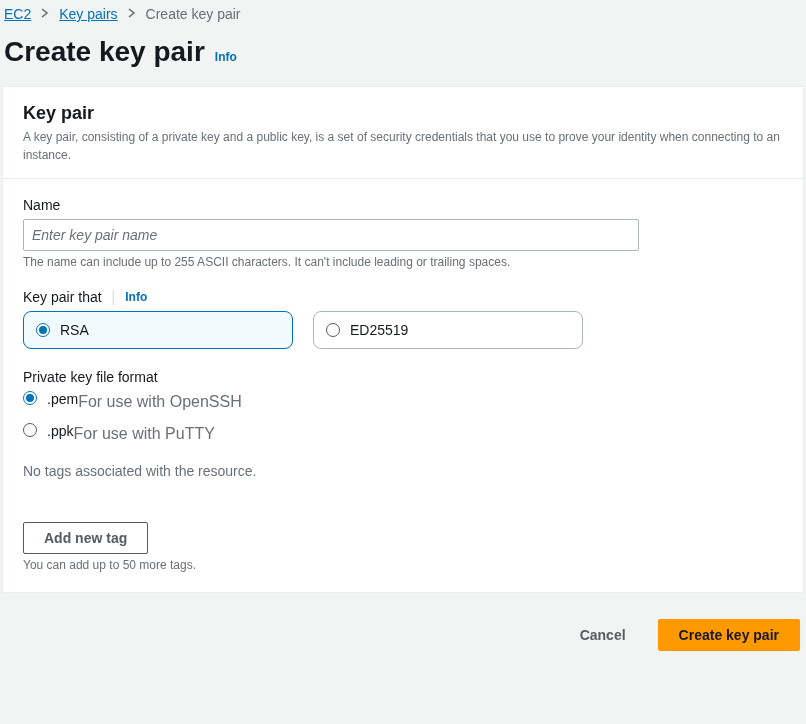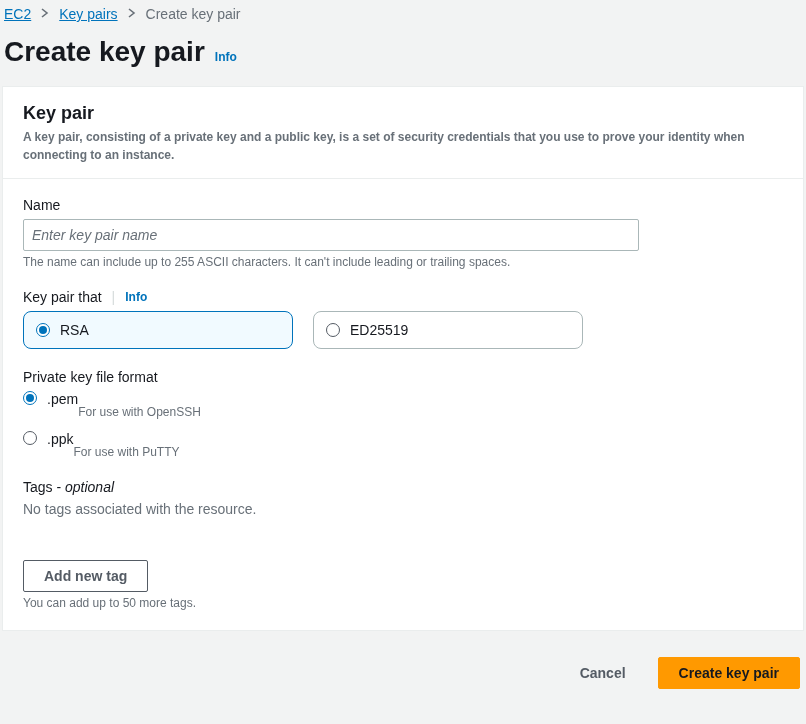--- a/index.html
+++ b/index.html
@@ -60,21 +60,20 @@
   }
   .card-header h2 {
     font-size: 18px;
     font-weight: 700;
     margin-bottom: 4px;
   }
   .card-header .desc {
     color: #687078;
     font-size: 12px;
     line-height: 1.5;
-    font-weight: bold;
   }
   .card-body {
     padding: 18px 20px 20px 20px;
   }
   .field { margin-bottom: 20px; }
   .field-label {
     font-size: 14px;
     font-weight: 400;
     color: #16191f;
     margin-bottom: 6px;
@@ -143,21 +142,21 @@
   }
   .radio-row {
     display: flex;
     align-items: flex-start;
     gap: 10px;
     margin-bottom: 12px;
     cursor: pointer;
   }
   .radio-row .rtxt { display: flex; }
   .radio-row .rlabel { font-size: 14px; }
-  .radio-row .rdesc { font-size: 12px; color: #687078; margin-top:14px;}
+  .radio-row .rdesc { font-size: 16px; color: #687078; margin-top:2px;}
   .tags-label { font-size: 14px; margin-bottom: 6px; }
   .tags-label .opt { font-style: italic; }
   .tags-empty { color: #687078; font-size: 14px; margin-bottom: 35px; }
   .btn {
     display: inline-flex;
     align-items: center;
     justify-content: center;
     height: 32px;
     padding: 0 20px;
     font-size: 14px;
@@ -256,23 +255,20 @@
       <div class="radio-row">
         <span class="radio-circle"></span>
         <div class="rtxt">
           <span class="rlabel">.ppk</span>
           <span class="rdesc">For use with PuTTY</span>
         </div>
       </div>
     </div>
 
     <div class="field" style="margin-bottom:0;">
-      <div class="tags-label">
-        <span>Tags - </span><span class="opt">optional</span>
-      </div>
       <div class="tags-empty">No tags associated with the resource.</div>
       <button class="btn btn-normal">Add new tag</button>
       <div class="hint">You can add up to 50 more tags.</div>
     </div>
 
   </div>
 </div>
 
 <div class="footer-actions">
   <button class="btn btn-link">Cancel</button>

